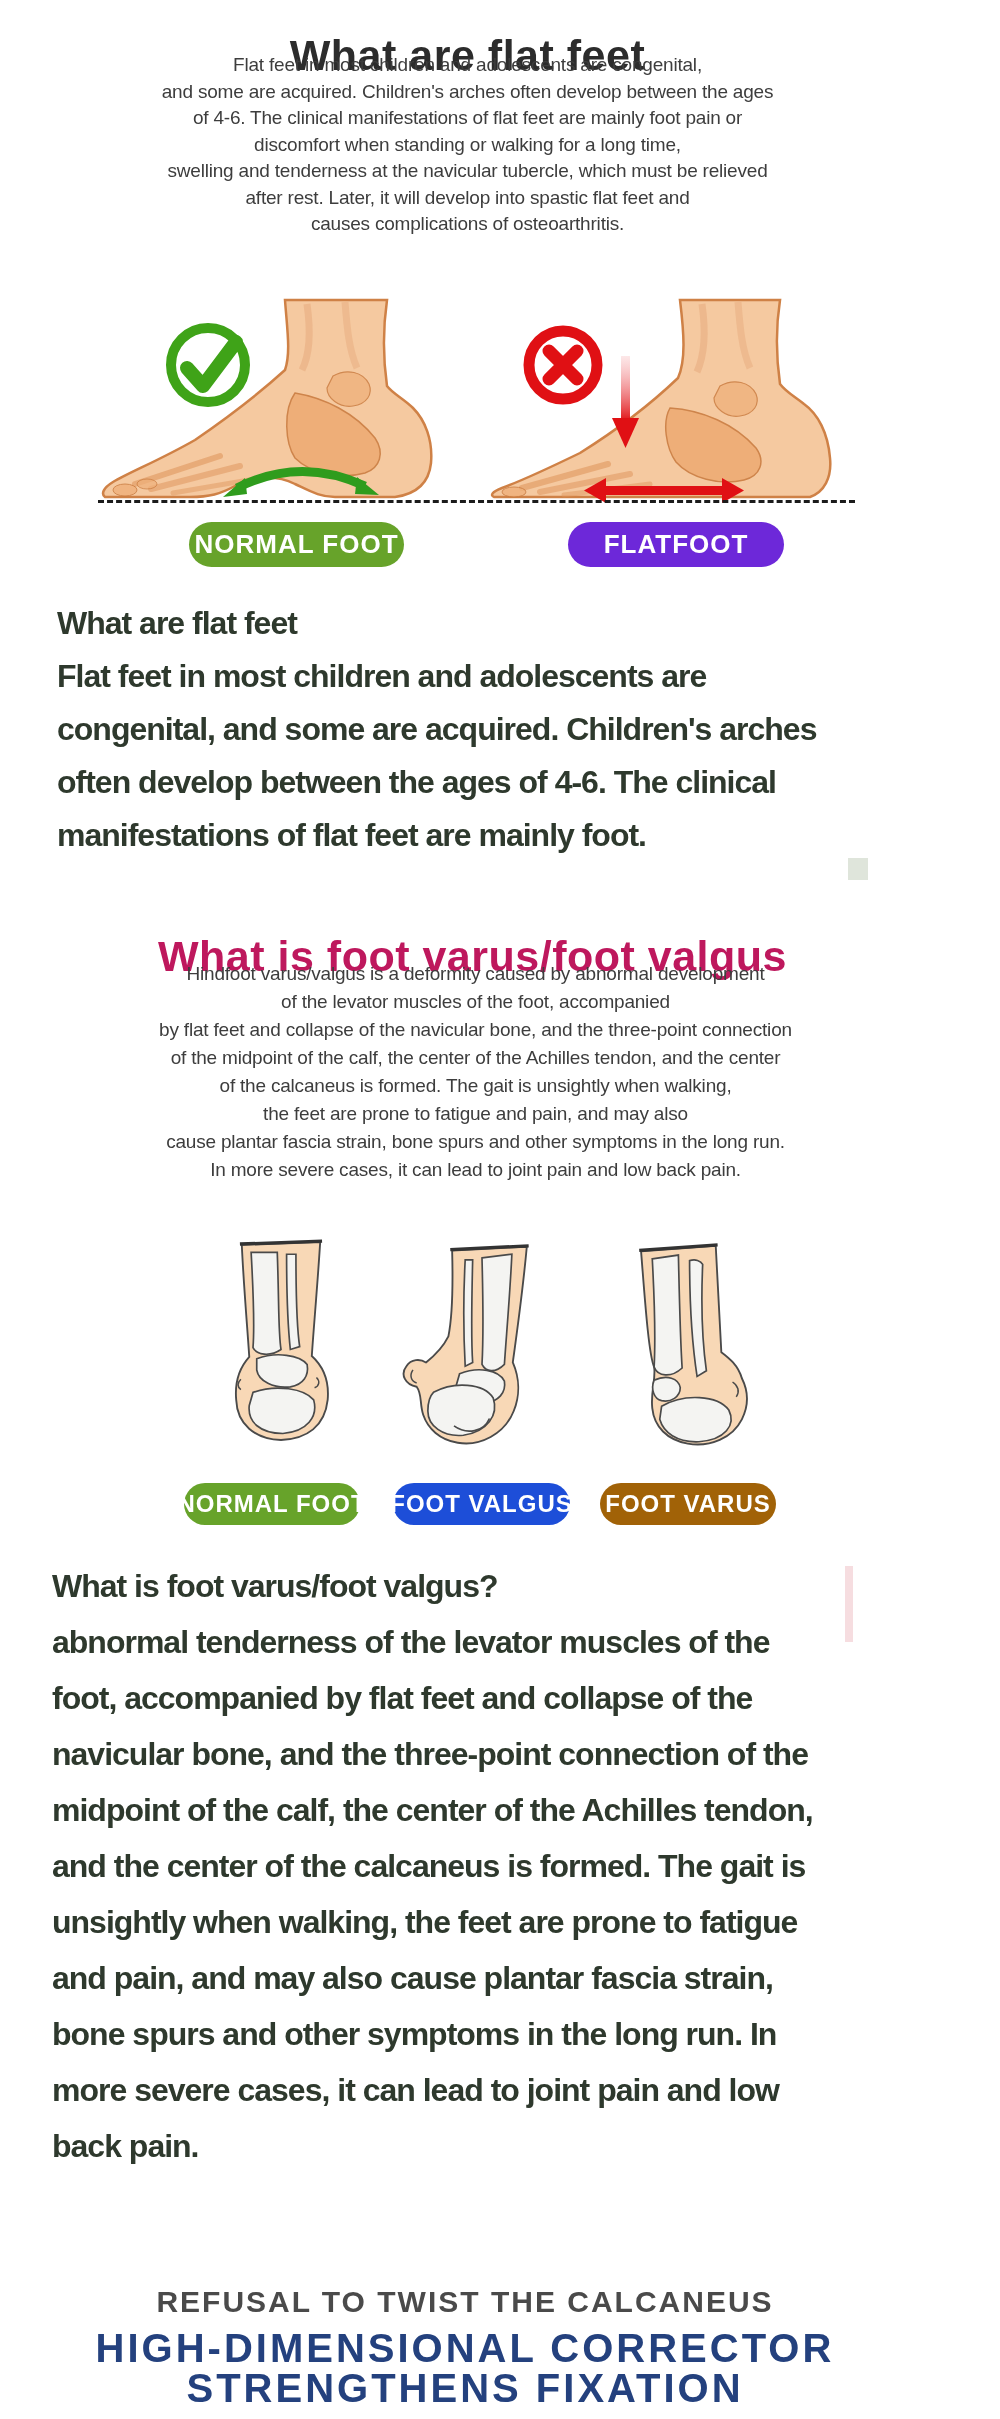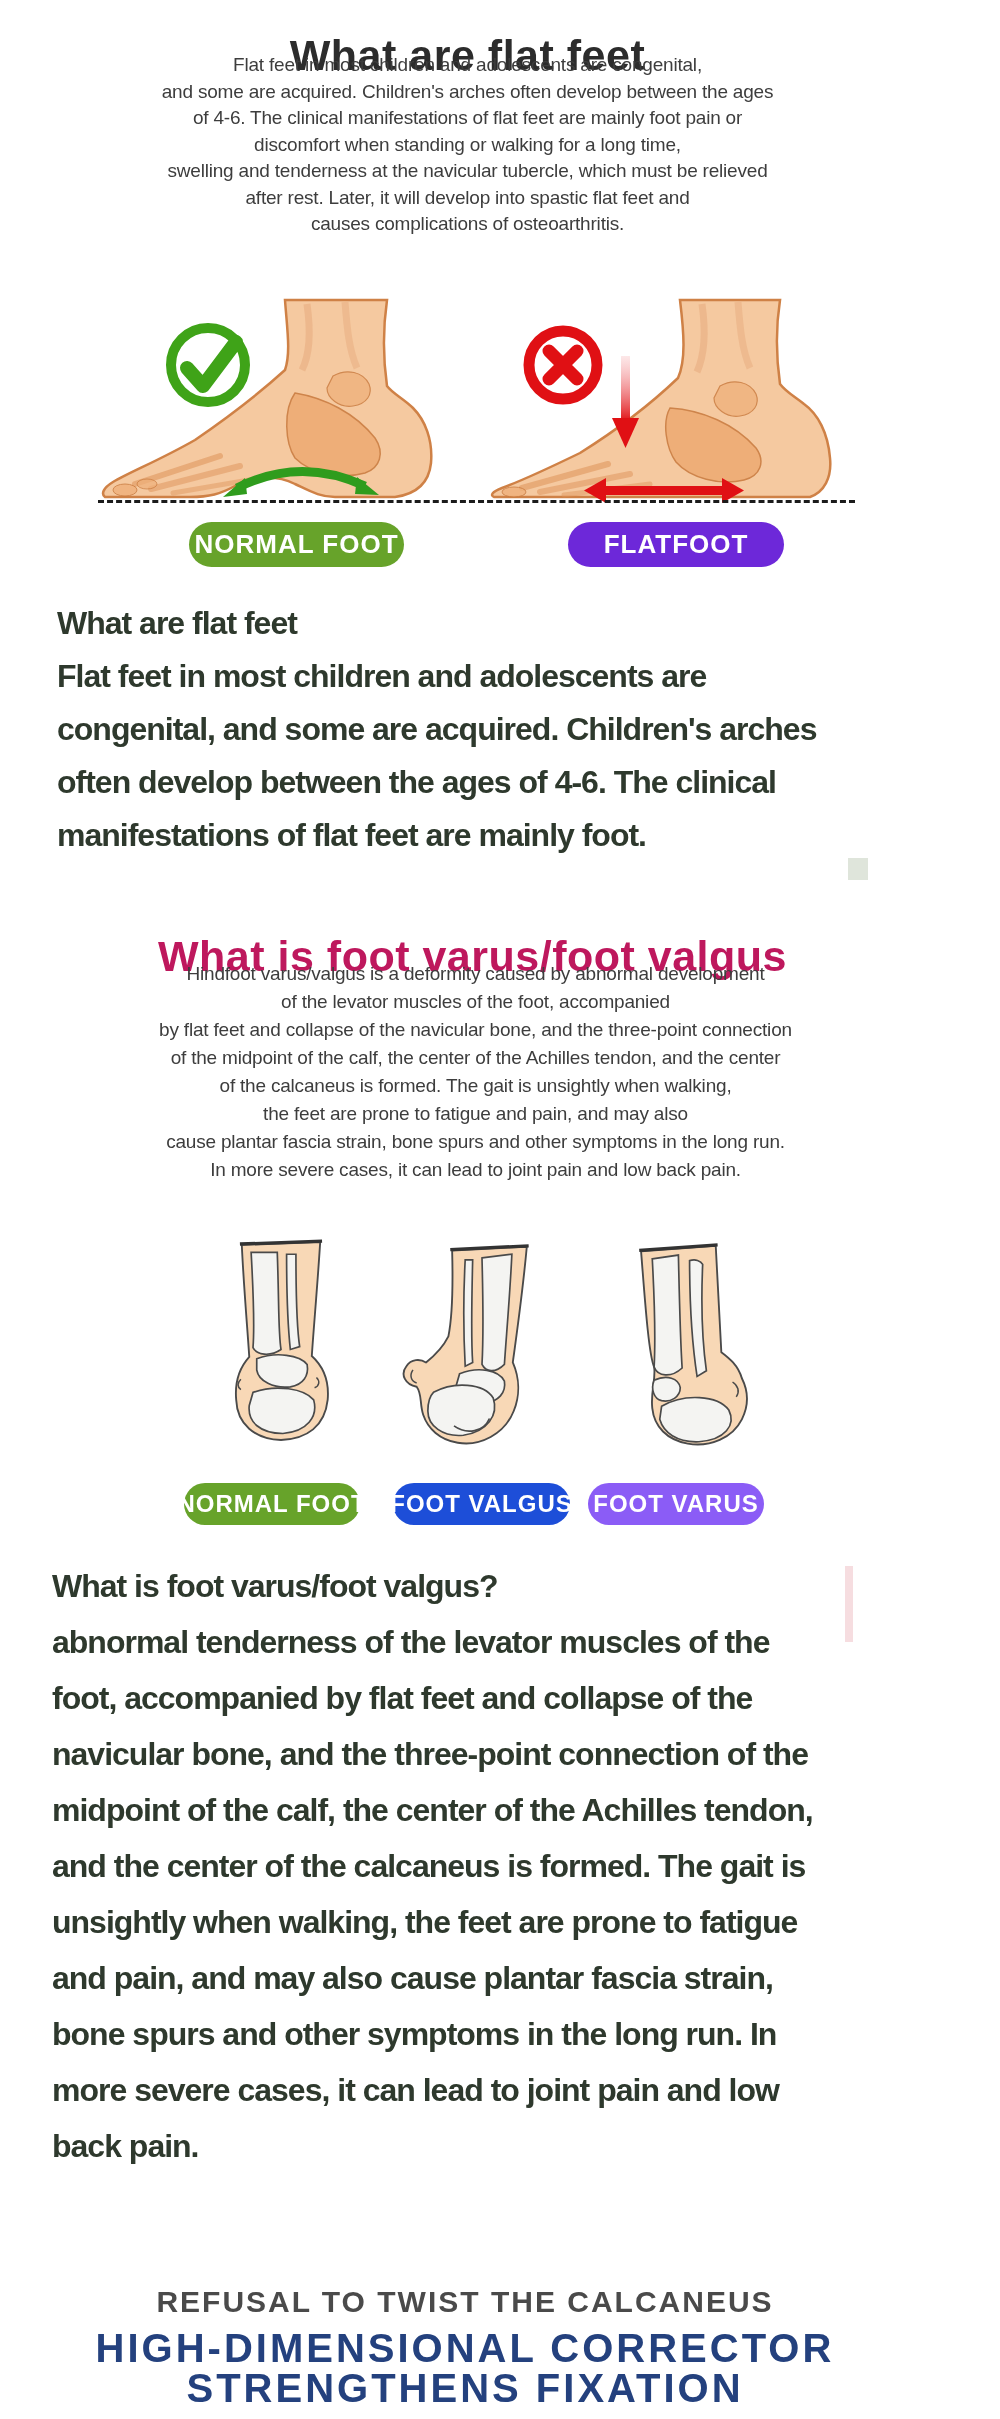--- a/index.html
+++ b/index.html
@@ -182,21 +182,21 @@
     <path d="M12,9 L96,3" stroke="#333333" stroke-width="3.5" fill="none"></path>
     <path d="M26,18 L54,14 C55,60 56,105 58,135 C46,146 32,144 28,134 C30,95 28,55 26,18 Z" fill="#f4f4f2" stroke="#4a4a4a" stroke-width="1.8"></path>
     <path d="M66,20 C72,18 78,20 80,24 C78,70 80,110 84,138 L74,144 C68,105 66,60 66,20 Z" fill="#f4f4f2" stroke="#4a4a4a" stroke-width="1.8"></path>
     <path d="M28,148 C42,142 54,146 56,156 C56,166 46,172 36,170 C28,168 24,158 28,148 Z" fill="#f4f4f2" stroke="#4a4a4a" stroke-width="1.8"></path>
     <path d="M36,176 C60,162 96,164 108,180 C116,196 104,212 76,214 C52,215 38,204 34,190 Z" fill="#f4f4f2" stroke="#4a4a4a" stroke-width="1.8"></path>
     <path d="M112,150 C118,154 120,160 116,166" stroke="#4a4a4a" stroke-width="1.6" fill="none"></path>
   </svg>
 
   <div class="abs pill r2" style="top: 1483px; left: 184px; width: 176px; background-color: rgb(103, 163, 42);">NORMAL FOOT</div>
   <div class="abs pill r2" style="top: 1483px; left: 393px; width: 177px; background-color: #1d4ed8;">FOOT VALGUS</div>
-  <div class="abs pill r2" style="top: 1483px; left: 588px; width: 176px; background-color: #8b5cf6;">FOOT VARUS</div>
+  <div class="abs pill r2" style="top: 1483px; left: 600px; width: 176px; background-color: #a16207;">FOOT VARUS</div>
 
   <div class="abs big-block block2">
       <div>What is foot varus/foot valgus?</div>
       <div>abnormal tenderness of the levator muscles of the</div>
       <div>foot, accompanied by flat feet and collapse of the</div>
       <div>navicular bone, and the three-point connection of the</div>
       <div>midpoint of the calf, the center of the Achilles tendon,</div>
       <div>and the center of the calcaneus is formed. The gait is</div>
       <div>unsightly when walking, the feet are prone to fatigue</div>
       <div>and pain, and may also cause plantar fascia strain,</div>

